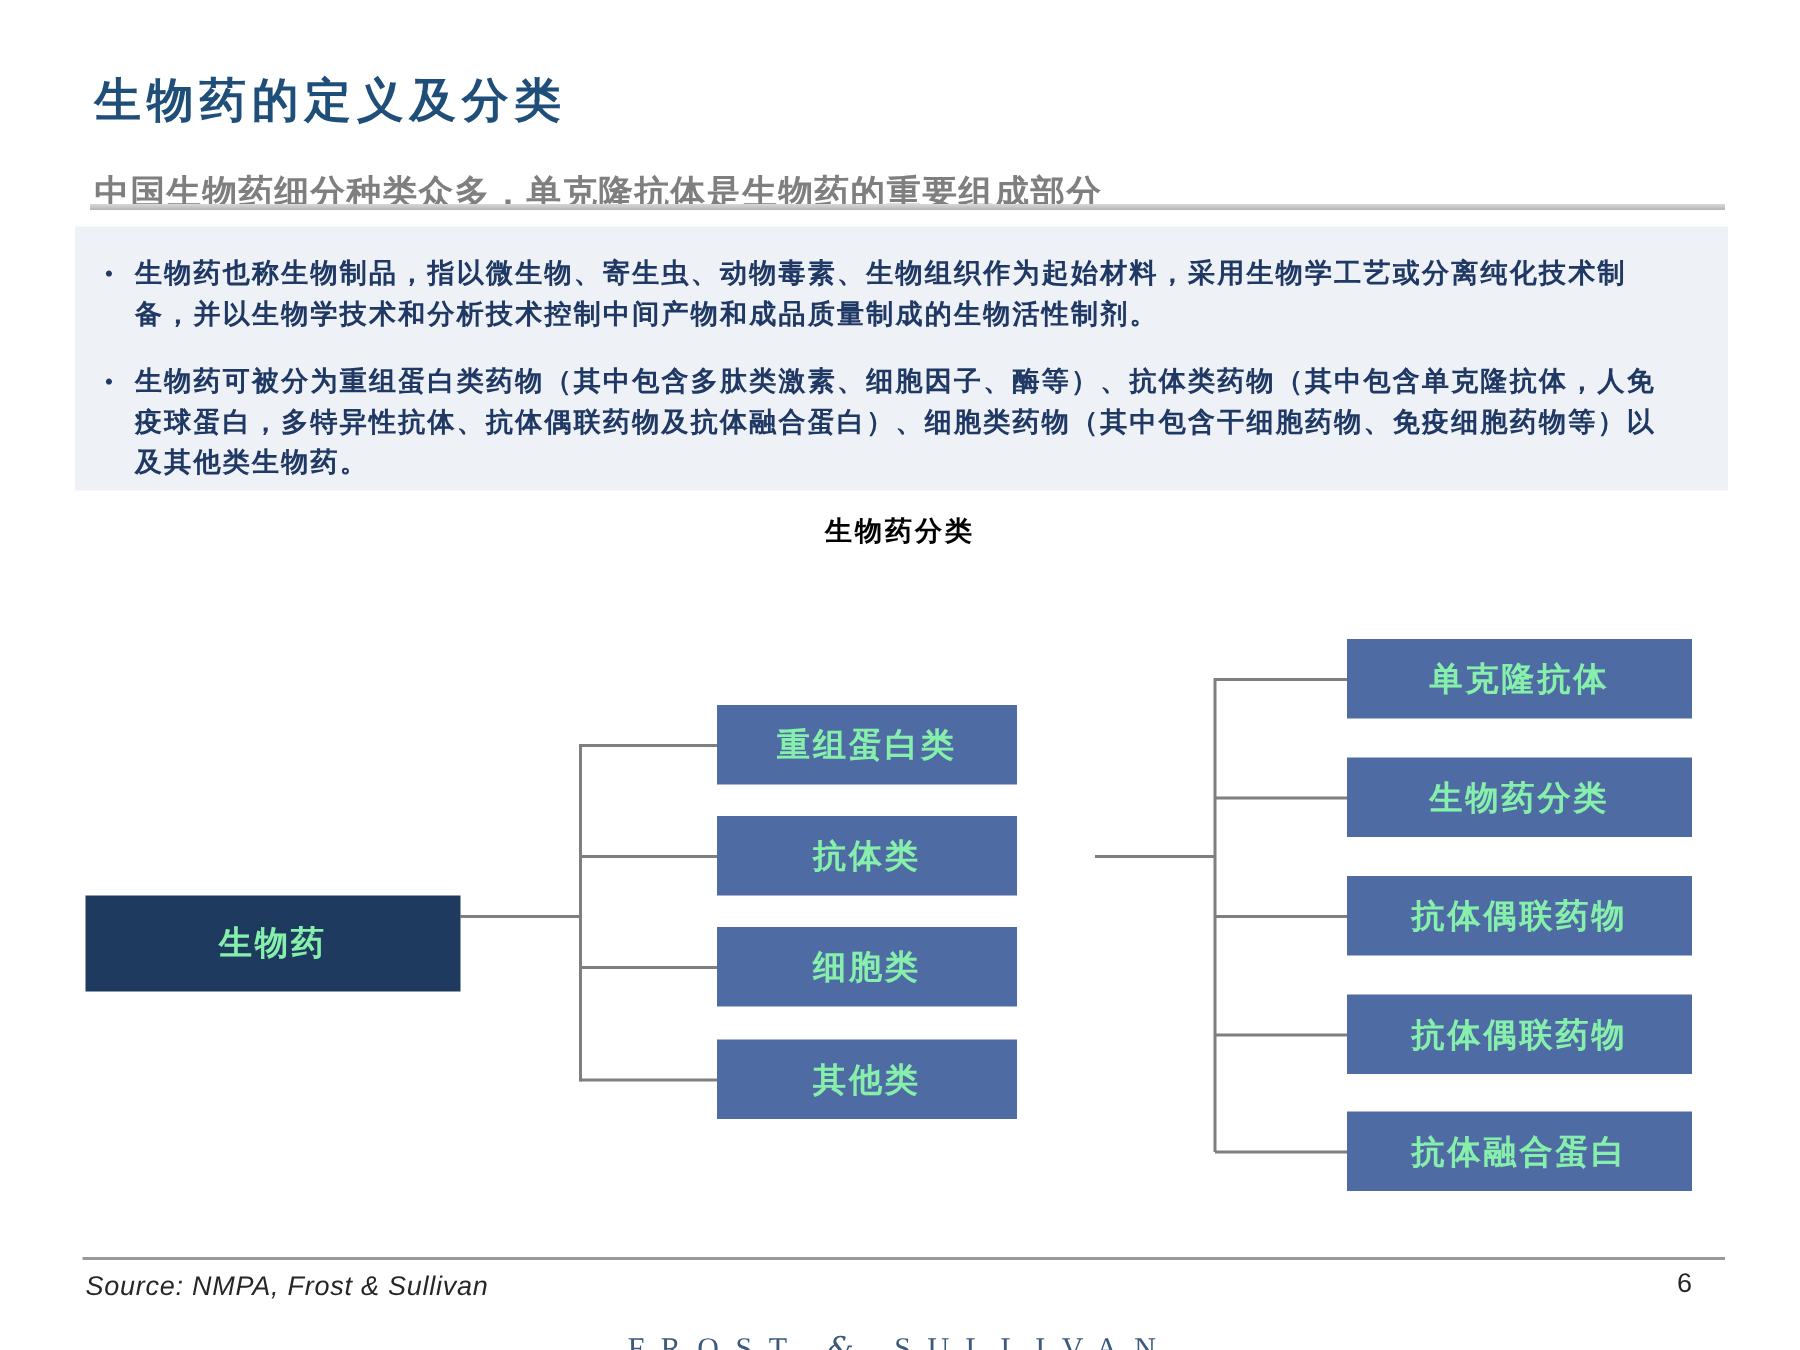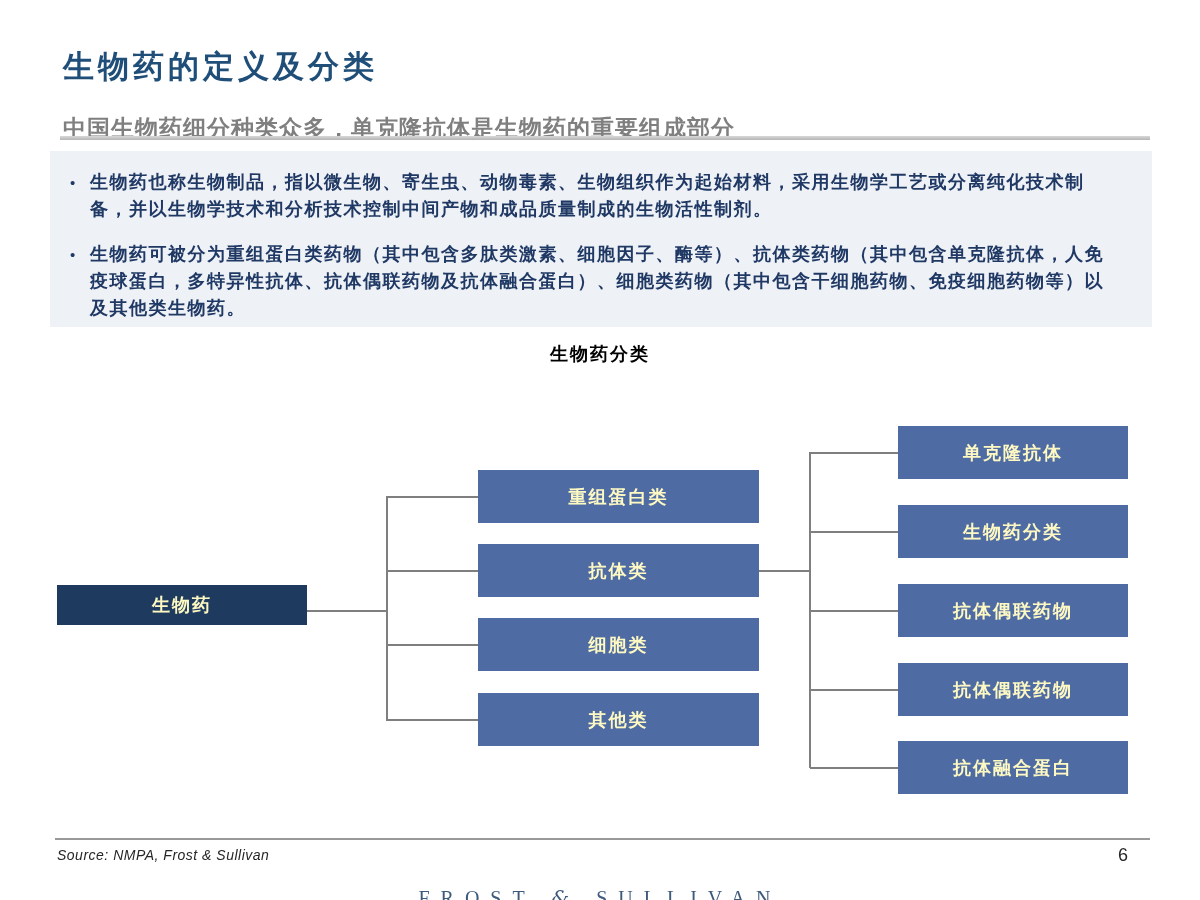--- a/index.html
+++ b/index.html
@@ -37,45 +37,45 @@
   .bullet-text{
     flex:1;color:var(--body-navy);font-size:18px;font-weight:bold;
     line-height:27px;letter-spacing:1.5px;text-align:left;
   }
   .diagram-title{
     position:absolute;left:0;top:342px;width:1200px;text-align:center;
     font-size:18px;font-weight:bold;color:#000000;letter-spacing:2px;
   }
   .node{
     position:absolute;display:flex;align-items:center;justify-content:center;
-    color:#fef9c3;font-size:18px;font-weight:bold;letter-spacing:2px;font-family:Liberation Mono, monospace;
+    color:#86efac;font-size:22px;font-weight:bold;letter-spacing:2px;font-family:Liberation Mono, monospace;
   }
-  .node.root{left:57px;top:585px;width:250px;height:40px;background:var(--root-box);}
-  .node.mid{left:478px;width:281px;height:53px;background:var(--branch-box);}
+  .node.root{left:57px;top:597px;width:250px;height:64px;background:var(--root-box);}
+  .node.mid{left:478px;width:200px;height:53px;background:var(--branch-box);}
   .node.right{left:898px;width:230px;height:53px;background:var(--branch-box);}
   .mid-1{top:470px;} .mid-2{top:544px;} .mid-3{top:618px;} .mid-4{top:693px;}
   .right-1{top:426px;} .right-2{top:505px;} .right-3{top:584px;}
   .right-4{top:663px;} .right-5{top:741px;}
   .conn{position:absolute;background:var(--connector);}
   .c-root-h{left:307px;top:610px;width:80px;height:2px;}
   .c-mid-v{left:386px;top:496px;width:2px;height:225px;}
   .c-mid-s1{left:387px;top:496px;width:91px;height:2px;}
   .c-mid-s2{left:387px;top:570px;width:91px;height:2px;}
   .c-mid-s3{left:387px;top:644px;width:91px;height:2px;}
   .c-mid-s4{left:387px;top:719px;width:91px;height:2px;}
   .c-ab-h{left:730px;top:570px;width:80px;height:2px;}
   .c-right-v{left:809px;top:452px;width:2px;height:316px;}
   .c-right-s1{left:810px;top:452px;width:88px;height:2px;}
   .c-right-s2{left:810px;top:531px;width:88px;height:2px;}
   .c-right-s3{left:810px;top:610px;width:88px;height:2px;}
   .c-right-s4{left:810px;top:689px;width:88px;height:2px;}
   .c-right-s5{left:810px;top:767px;width:88px;height:2px;}
   .footer-rule{position:absolute;left:55px;top:838px;width:1095px;height:2px;background:var(--footer-rule);}
   .source{
-    position:absolute;left:57px;top:847px;font-size:14px;font-style:italic;
+    position:absolute;left:57px;top:847px;font-size:18px;font-style:italic;
     color:var(--footer-text);letter-spacing:0.5px;
   }
   .brand{
     position:absolute;left:0;top:853px;width:1200px;text-align:center;
     font-family:"Liberation Serif",serif;font-size:20px;color:var(--brand-navy);
     letter-spacing:11px;white-space:nowrap;margin-top:33px;
   }
   .brand .amp{font-style:italic;font-family:"DejaVu Serif",serif;letter-spacing:11px;}
   .page-number{
     position:absolute;left:1118px;top:845px;font-size:18px;color:var(--footer-text);

